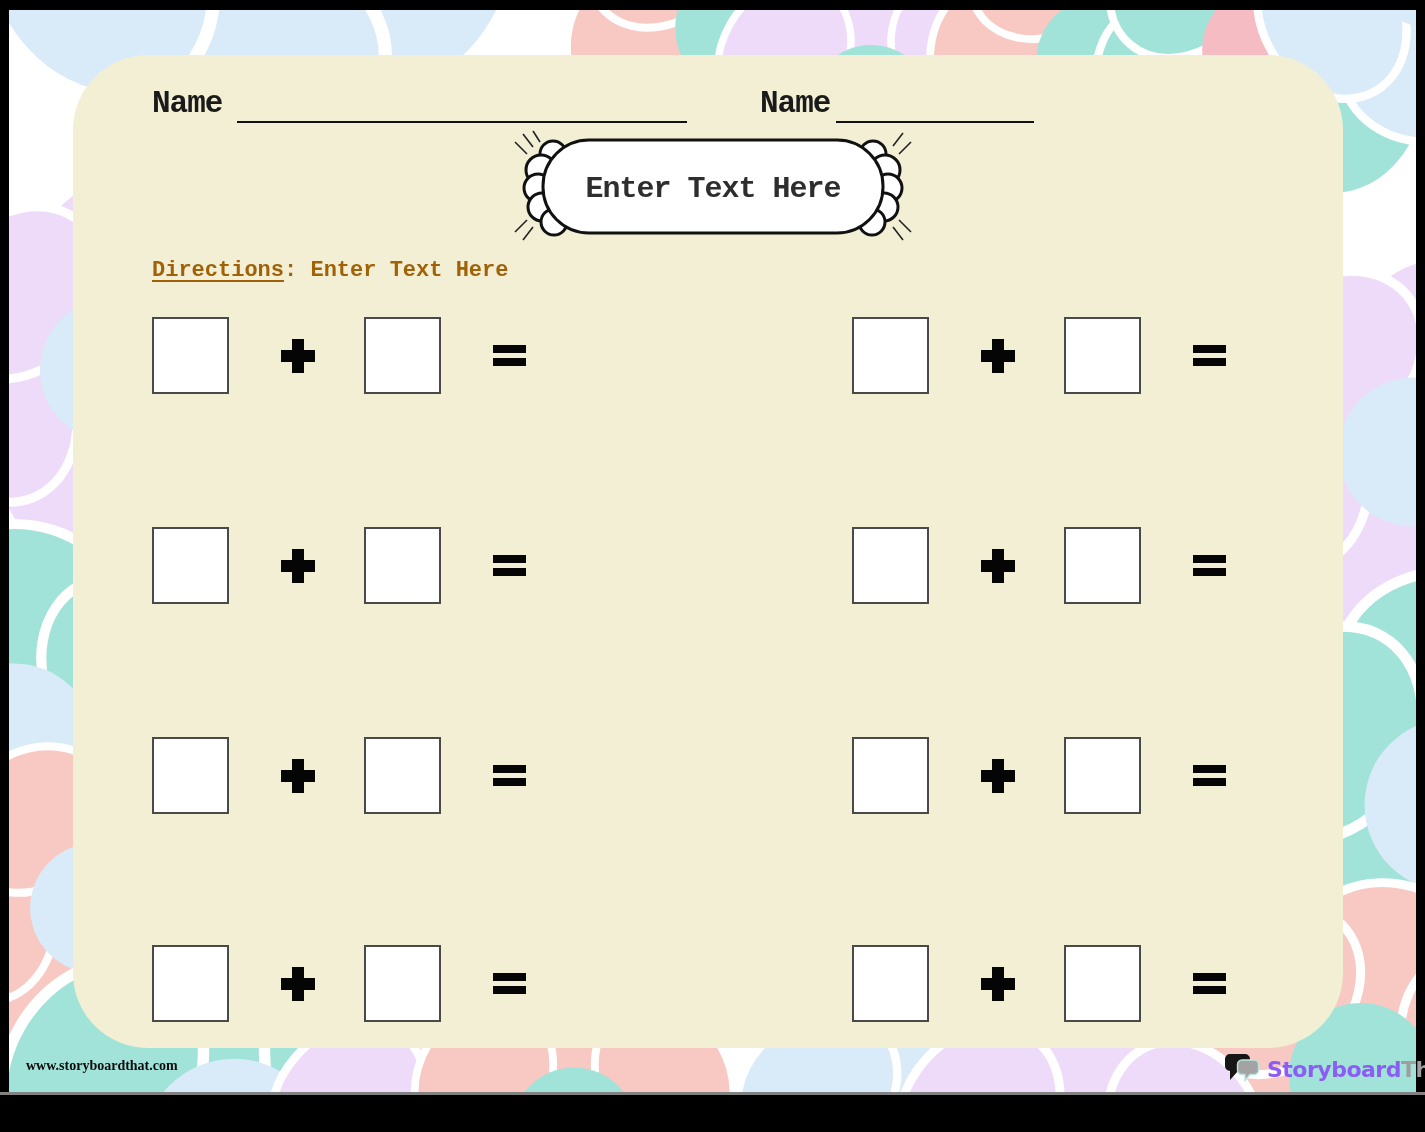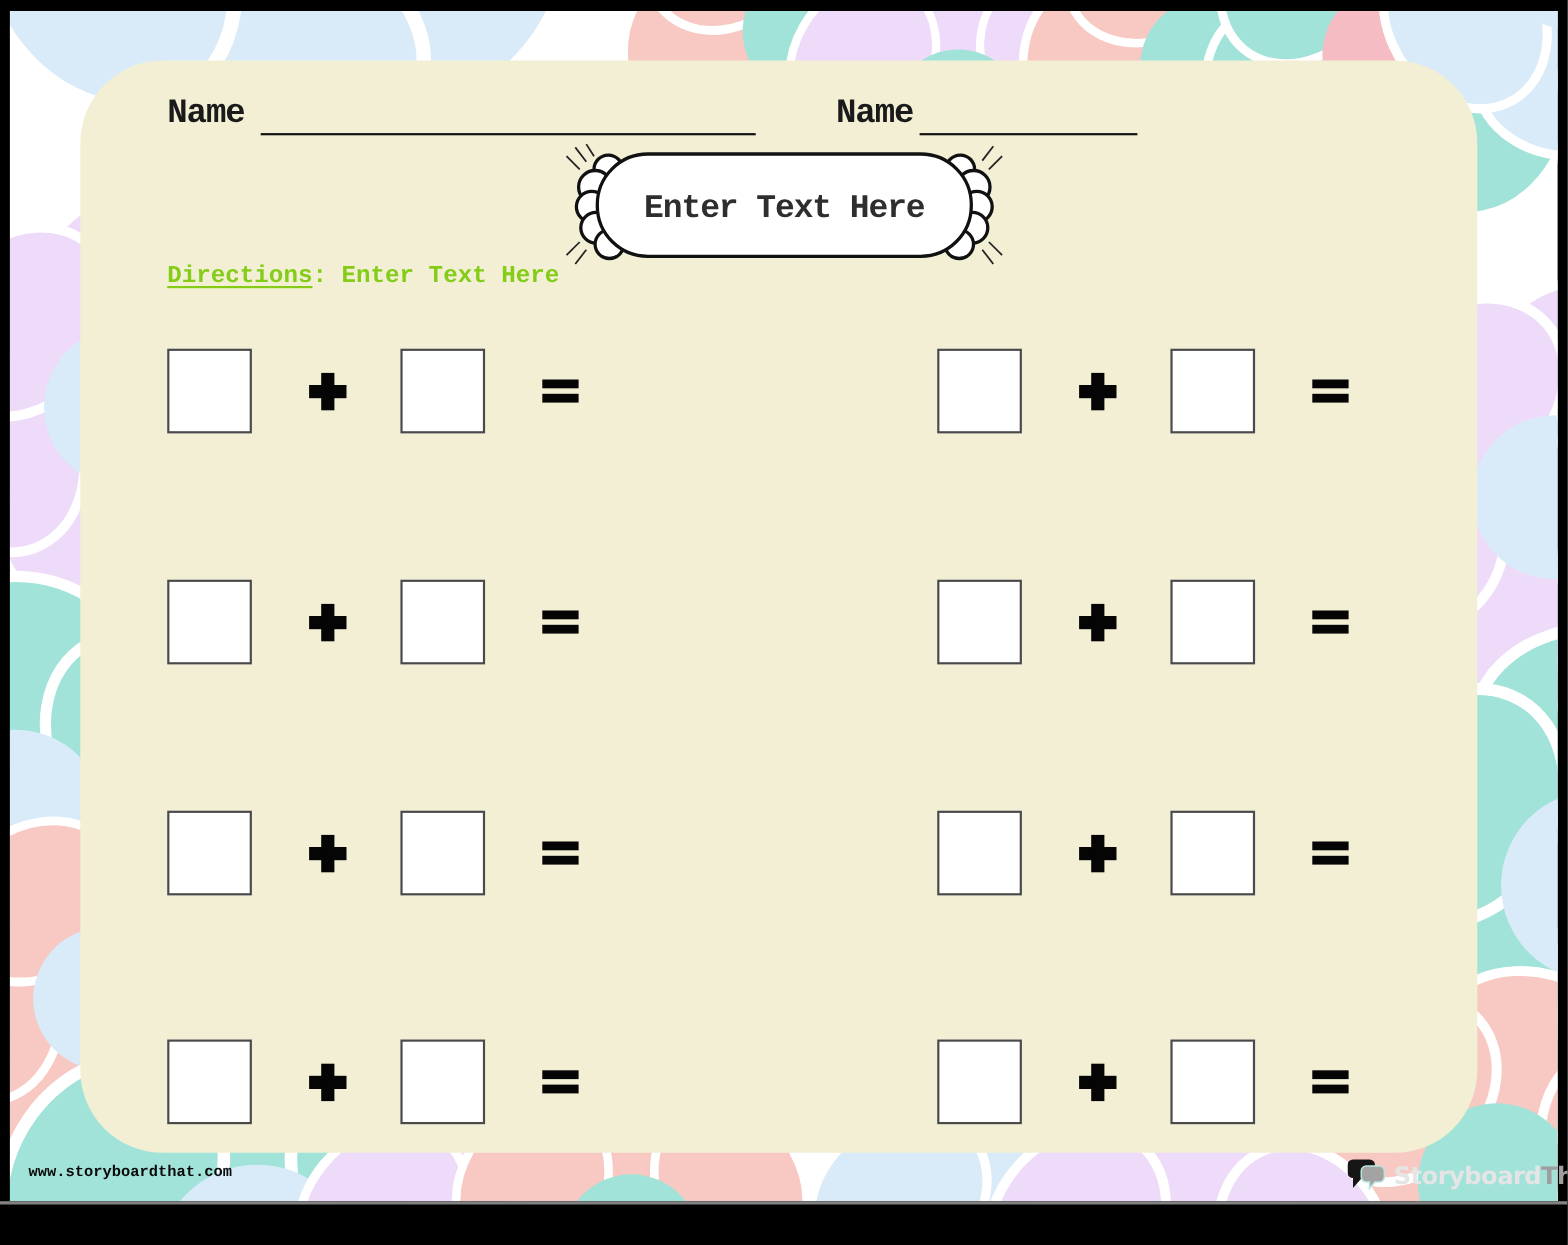--- a/index.html
+++ b/index.html
@@ -12,44 +12,44 @@
 
   
   #panel{position:absolute;left:73px;top:55px;width:1270px;height:993px;border-radius:75px;background:var(--panel,#f2efd5);}
 
   
   #bottom-bar{position:absolute;left:0;top:1092px;width:1425px;height:40px;background:#000;border-top:3px solid #828282;box-sizing:border-box;}
 
   .label{position:absolute;color:#1a1a1a;font-weight:bold;font-size:31px;letter-spacing:-1px;white-space:nowrap;}
   .writeline{position:absolute;border-top:2px solid #111;height:0;}
 
-  #directions{position:absolute;left:152px;top:238px;font-size:22px;font-weight:bold;color:#84cc16;white-space:nowrap;}
+  #directions{position:absolute;left:152px;top:258px;font-size:22px;font-weight:bold;color:#a16207;white-space:nowrap;}
   #directions .u{text-decoration:underline;text-underline-offset:4px;}
 
   
   .prob{position:absolute;width:380px;height:77px;}
   .box{position:absolute;top:0;width:73px;height:73px;background:#fff;border:2px solid #4a4a4a;font-size:34px;text-align:center;line-height:73px;color:#111;}
   .box.b1{left:0;}
   .box.b2{left:212px;}
   .plus{position:absolute;left:129px;top:22px;width:34px;height:34px;}
   .plus::before{content:"";position:absolute;left:0;top:11px;width:34px;height:12px;background:#050505;}
   .plus::after{content:"";position:absolute;left:11px;top:0;width:12px;height:34px;background:#050505;}
   .equals{position:absolute;left:341px;top:28px;width:33px;height:21px;}
   .equals::before{content:"";position:absolute;left:0;top:0;width:33px;height:8px;background:#050505;}
   .equals::after{content:"";position:absolute;left:0;bottom:0;width:33px;height:8px;background:#050505;}
 
   
   #title-bubble{position:absolute;left:513px;top:130px;}
   .bubble-text{font-family:"Liberation Mono","DejaVu Sans Mono",monospace;font-weight:bold;font-size:30px;fill:#2e2e2e;letter-spacing:-1px;}
 
   
-  #site-link{position:absolute;left:26px;top:1058px;font-family:Liberation Mono, monospace;font-weight:bold;font-size:14px;color:#0b0b0b;letter-spacing:0px;}
+  #site-link{position:absolute;left:26px;top:1058px;font-family:Liberation Serif, serif;font-weight:bold;font-size:14px;color:#0b0b0b;letter-spacing:0px;}
   #logo{position:absolute;left:1225px;top:1050px;height:38px;display:flex;align-items:center;gap:6px;}
   #logo .brand{font-family:"DejaVu Sans","Liberation Sans",sans-serif;font-size:22px;font-weight:bold;letter-spacing:-0.5px;white-space:nowrap;}
-  #logo .brand .b1{color:#e5e5e5;}
+  #logo .brand .b1{color:#8b5cf6;}
   #logo .brand .b2{color:var(--brandgray,#9e9e9e);}
 </style>
 </head>
 <body>
 
 <div id="root">
 
   <div id="canvas">
     <svg id="flower-svg" width="1407" height="1082" viewBox="0 0 1407 1082">
         <g transform="translate(240,-130) rotate(0) scale(2.2)">

